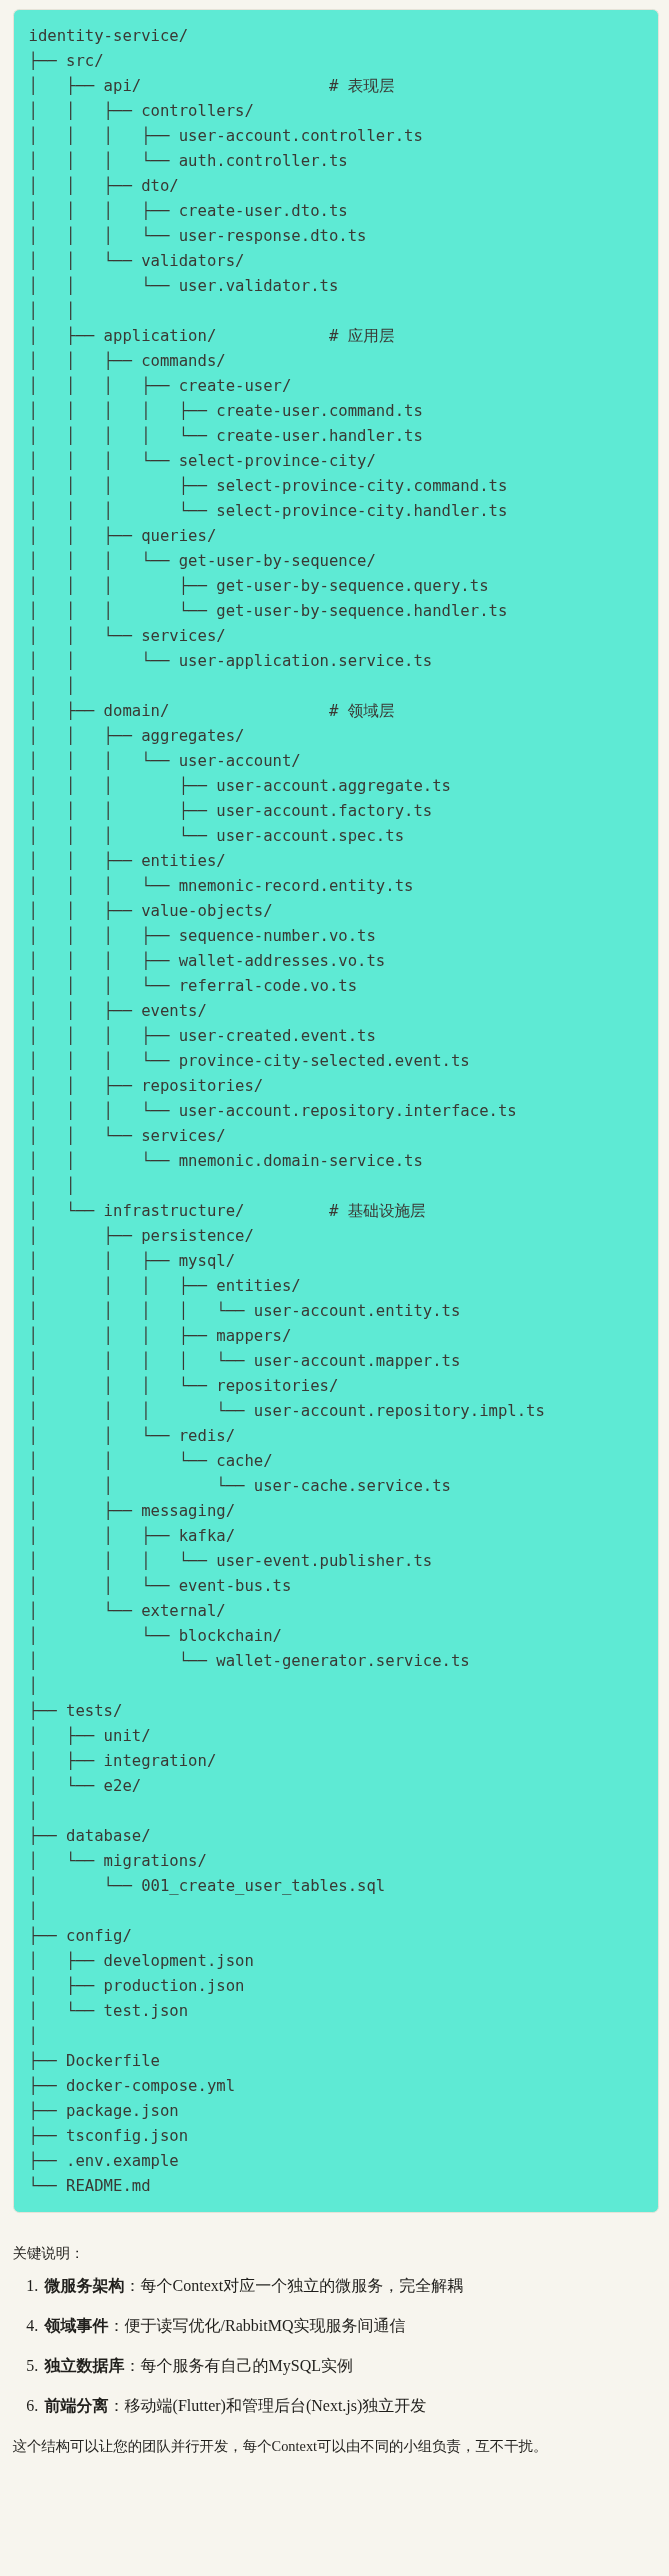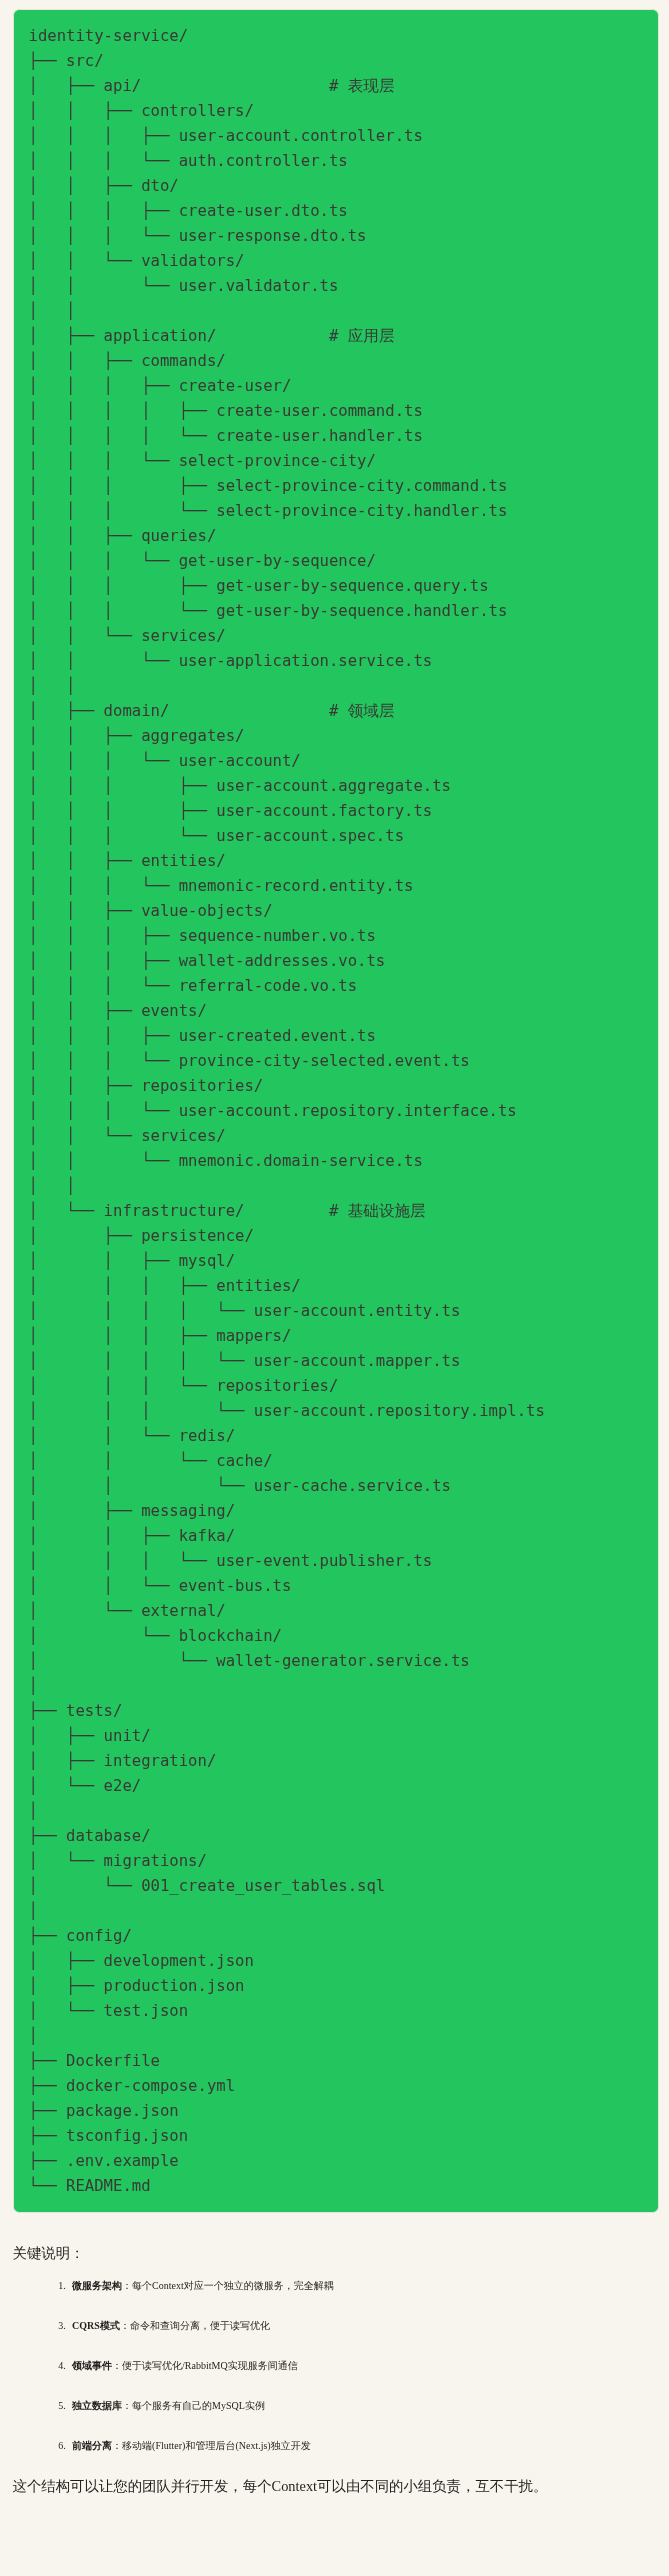--- a/index.html
+++ b/index.html
@@ -14,21 +14,21 @@
   .page { padding: 8.8px 10px 19px 12.5px; }
 
   .title {
     font-size: 14.4px;
     font-weight: 700;
     line-height: 22.5px;
     margin-bottom: 19px;
   }
 
   .code-block {
-    background: #22c55e;
+    background: #5eead4;
     border: 0.9px solid #e6e3d8;
     border-radius: 6.3px;
     padding: 13.8px 15px;
     overflow: hidden;
   }
   pre.tree {
     font-family: "DejaVu Sans Mono", "Liberation Mono", monospace;
     font-size: 15.6px;
     line-height: 25px;
     color: #3a3934;
@@ -40,24 +40,23 @@
     font-weight: 400;
     line-height: 22.5px;
     margin-top: 29px;
     margin-bottom: 10px;
   }
   ol.notes {
     list-style: none;
     padding-left: 13.8px;
   }
   ol.notes li {
-    font-size: 10px;
+    font-size: 16px;
     line-height: 22.5px;
     margin-bottom: 17.5px;
-    margin-left: 32px;
   }
   ol.notes .num { margin-right: 6.3px; }
   ol.notes strong { font-weight: 700; }
   .closing {
     font-size: 14.4px;
     line-height: 22.5px;
     margin-top: 0px;
   }
 </style>
 </head>
@@ -153,21 +152,20 @@
 ├── package.json
 ├── tsconfig.json
 ├── .env.example
 └── README.md</pre>
   </div>
 
   <p class="notes-heading">关键说明：</p>
 
   <ol class="notes">
     <li><span class="num">1.</span><strong>微服务架构</strong><span>：</span><span>每个Context对应一个独立的微服务，完全解耦</span></li>
-    <li><span class="num">3.</span><strong>CQRS模式</strong><span>：</span><span>命令和查询分离，便于读写优化</span></li>
     <li><span class="num">4.</span><strong>领域事件</strong><span>：</span><span>便于读写优化/RabbitMQ实现服务间通信</span></li>
     <li><span class="num">5.</span><strong>独立数据库</strong><span>：</span><span>每个服务有自己的MySQL实例</span></li>
     <li><span class="num">6.</span><strong>前端分离</strong><span>：</span><span>移动端(Flutter)和管理后台(Next.js)独立开发</span></li>
   </ol>
 
   <p class="closing">这个结构可以让您的团队并行开发，每个Context可以由不同的小组负责，互不干扰。</p>
 
 </div>
 
 

